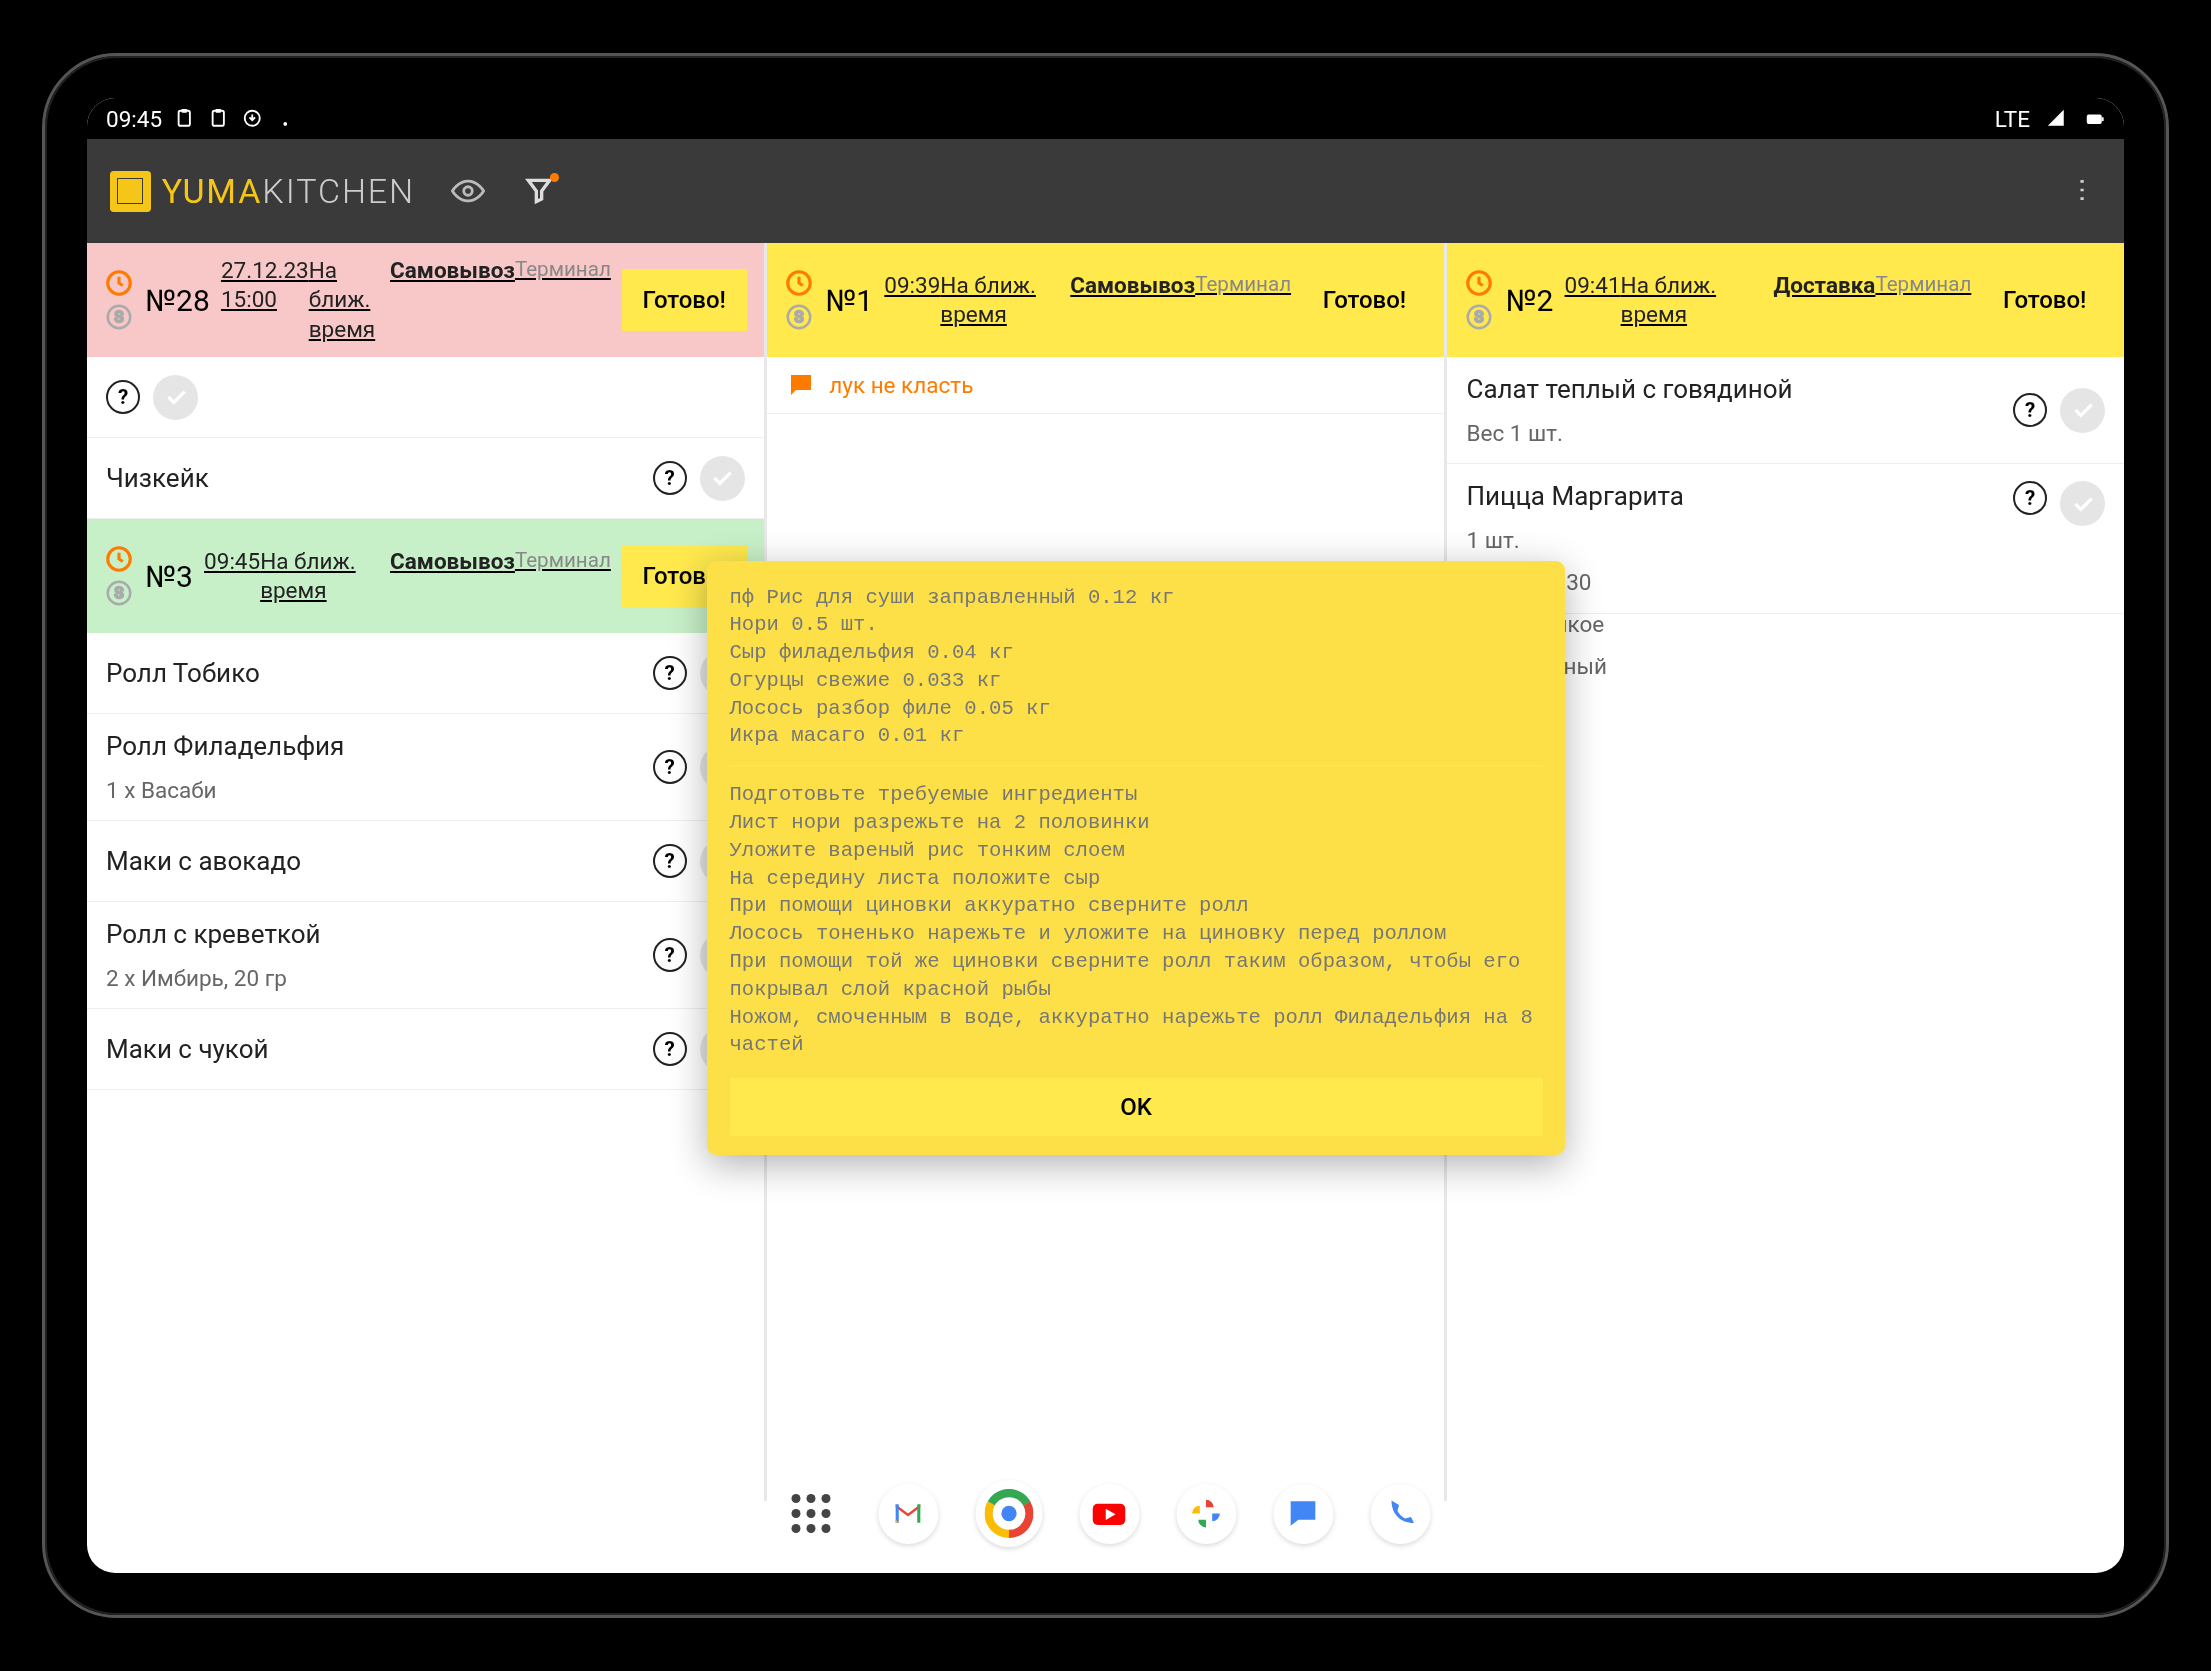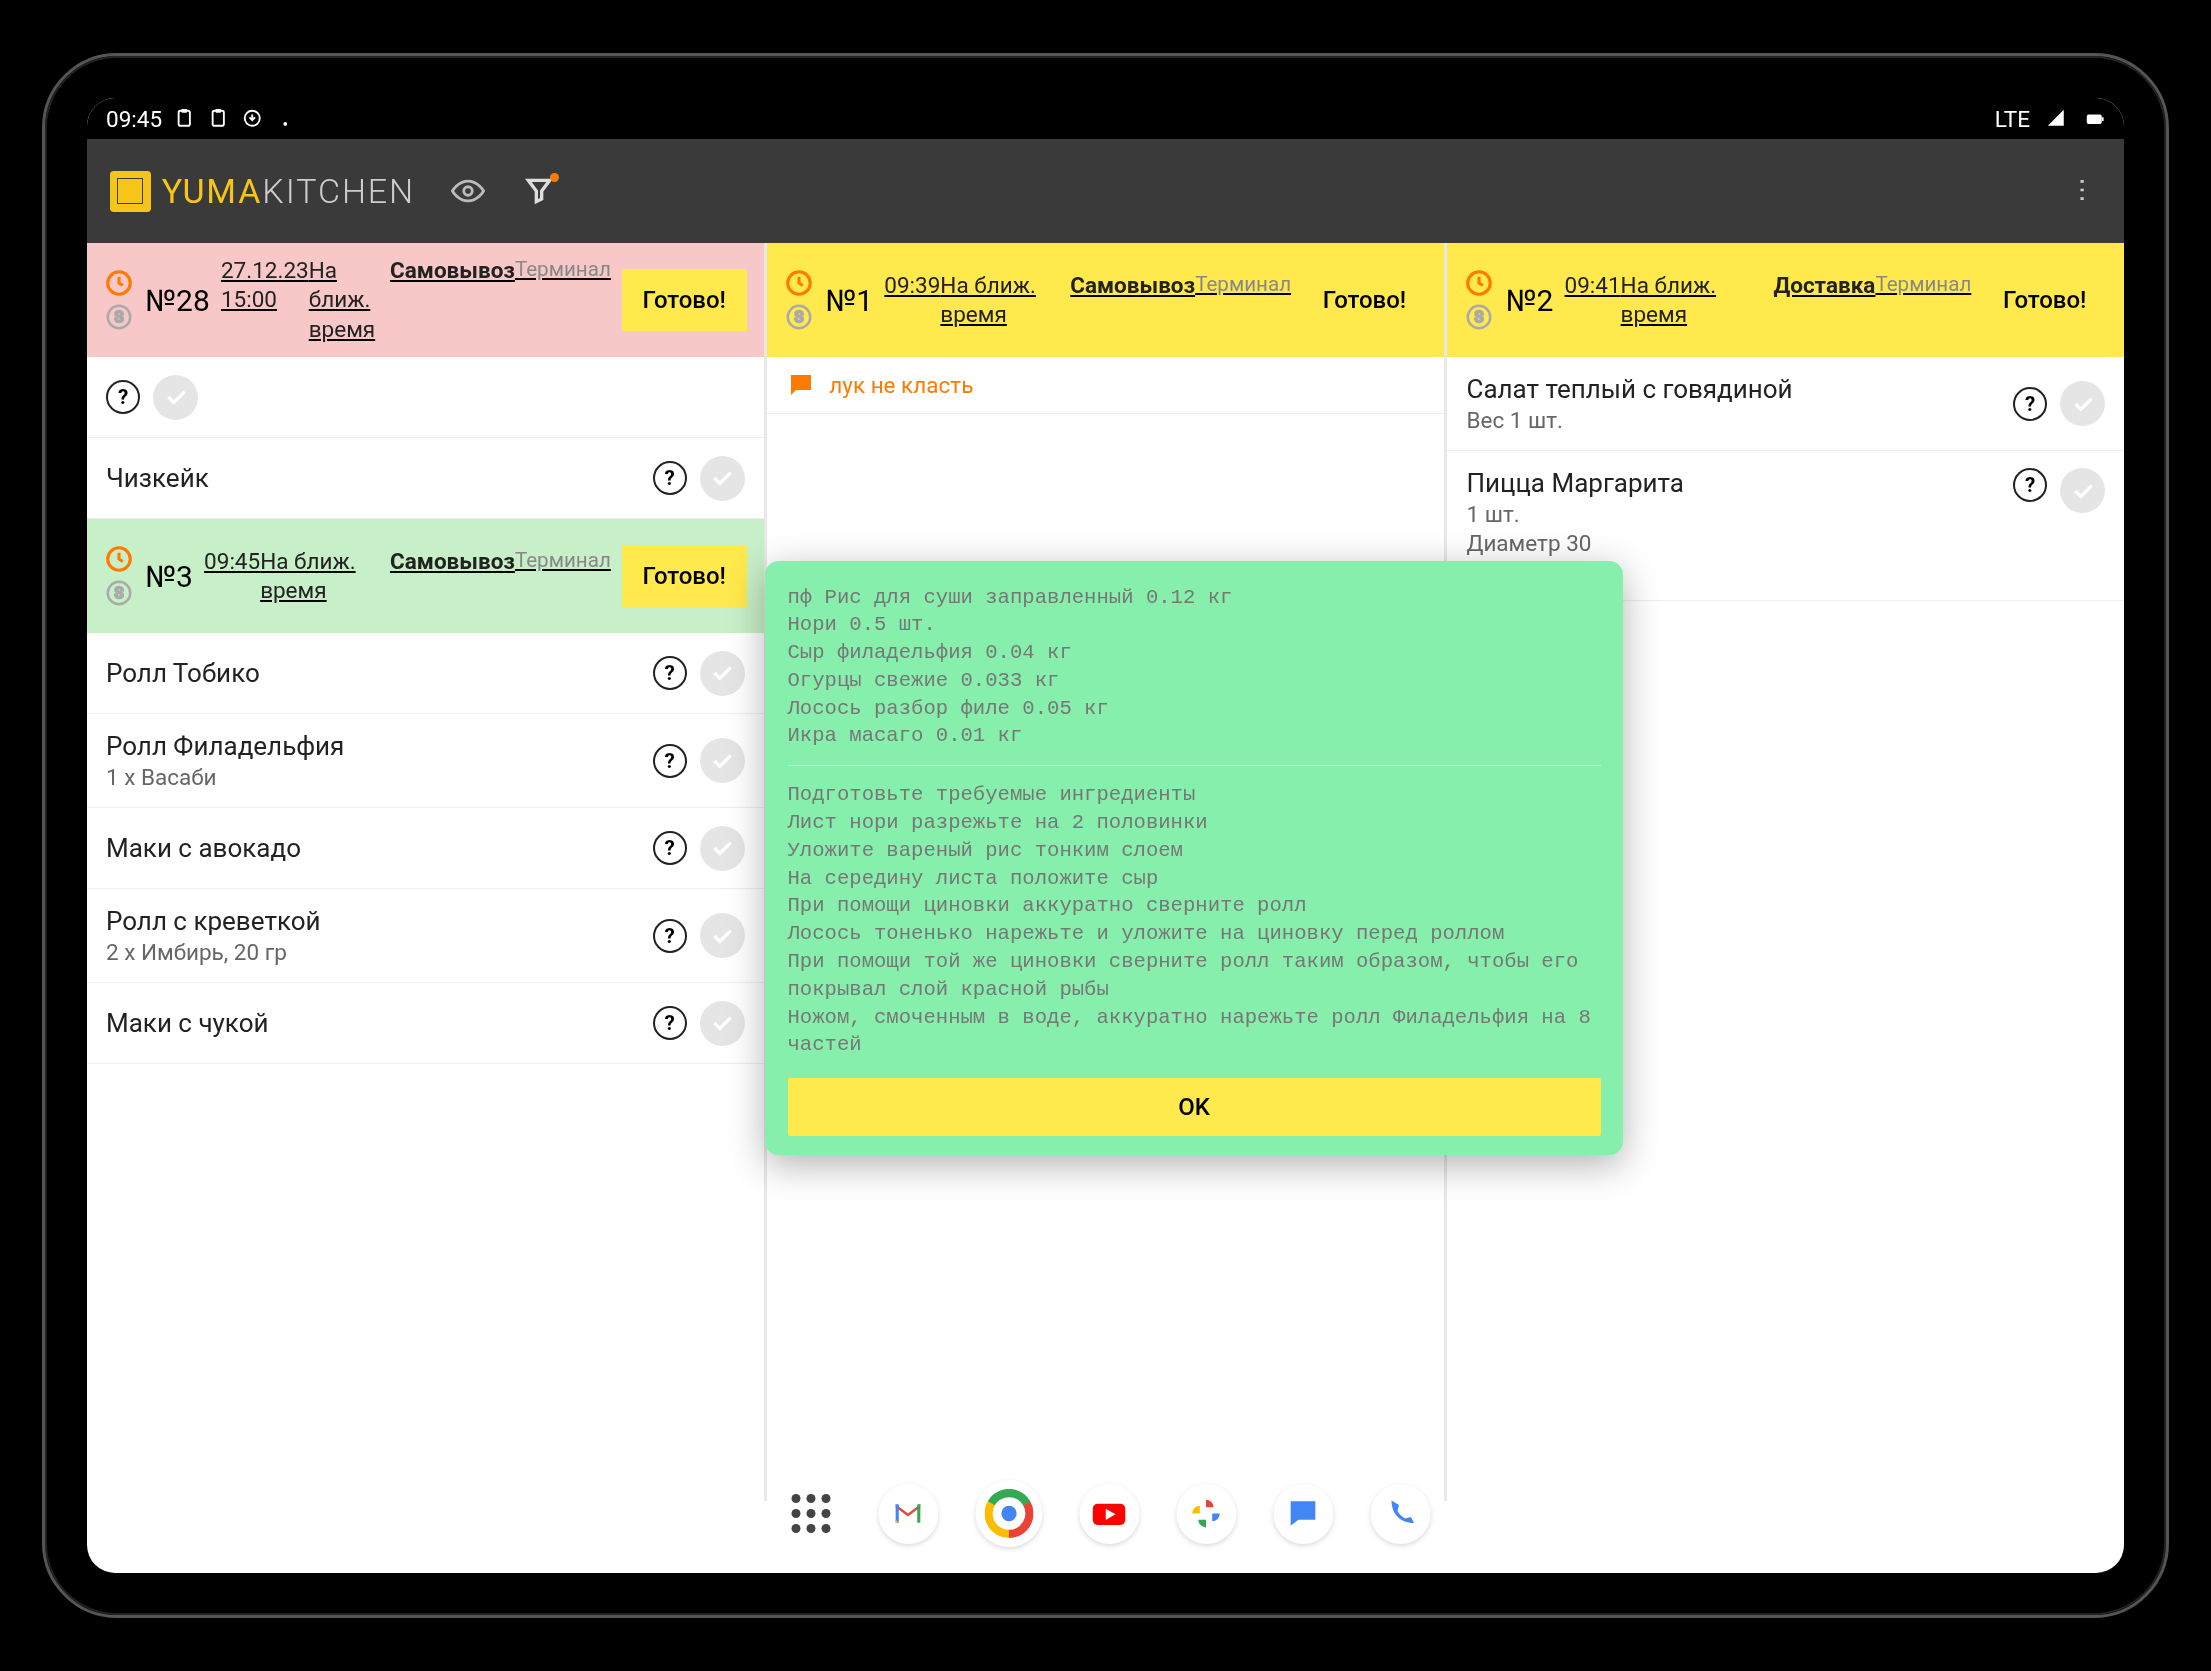--- a/index.html
+++ b/index.html
@@ -34,32 +34,32 @@
 .head-meta { flex:1; display:flex; line-height:1.3;text-decoration:underline; }
 .meta-time { font-size:22.5px; color:#222; }
 .meta-line { font-size:22.5px; color:#222; }
 .meta-bold { font-weight:700; }
 .meta-term { font-size:20.6px; color:#888; }
 .ready-btn { background:#ffe94d; border:none; font-size:24px; font-weight:500; padding:17px 20.6px; cursor:pointer; }
 .ready-btn.on-yellow { background:#ffe94d; }
 .item-row { display:flex; align-items:center; padding:17px 19px; border-bottom:0.9px solid #eee; gap:13px; min-height:81px; }
 .item-text { flex:1; }
 .item-name { font-size:26px; color:#222; }
-.item-sub { font-size:22.5px; color:#666; margin-top:3px; }
+.item-sub { font-size:22.5px; color:#666; margin-top:16px; }
 .q-icon { width:34px; height:34px; border:2.3px solid #222; border-radius:50%; display:flex; align-items:center; justify-content:center; font-size:20.6px; font-weight:700; cursor:pointer; }
 .check-ic { width:45px; height:45px; border-radius:50%; background:#e5e5e5; display:flex; align-items:center; justify-content:center; }
 .check-ic svg { width:26px; height:26px; stroke:#fff; }
 .note-row { display:flex; align-items:center; gap:13px; padding:13px 19px; color:#ff7b00; font-size:22.5px; border-bottom:0.9px solid #eee; }
 .note-ic { width:30px; height:30px; }
 .dock { position:absolute; bottom:26px; left:50%; transform:translateX(-50%); display:flex; gap:37px; align-items:center; }
 .dock-item { width:60px; height:60px; border-radius:50%; display:flex; align-items:center; justify-content:center; background:#fff; box-shadow:0 1.9px 5.6px rgba(0,0,0,0.15); }
 .dock-item.plain { background:transparent; box-shadow:none; }
 .apps-grid { display:grid; grid-template-columns:repeat(3,9.4px); grid-template-rows:repeat(3,9.4px); gap:5.6px; }
 .apps-grid span { background:#444; border-radius:50%; }
-.modal { position:absolute; top:463px; left:678px; width:858px; background:#86efac; border-radius:14px; box-shadow:0 9.4px 37px rgba(0,0,0,0.3); padding:22.5px 22.5px 19px 22.5px; z-index:100; }
+.modal { position:absolute; top:463px; left:620px; width:858px; background:#fde047; border-radius:9px; box-shadow:0 9.4px 37px rgba(0,0,0,0.3); padding:22.5px 22.5px 19px 22.5px; z-index:100; }
 .modal pre { font-family:"Courier New",monospace; font-size:20.6px; line-height:1.35; color:#777; white-space:pre-wrap; }
 .modal hr { margin:15px 0; border:none; border-top:1.4px solid #ddd; }
 .modal-btn { width:100%; background:#ffe94d; border:none; font-size:24px; font-weight:500; padding:15px; margin-top:19px; cursor:pointer; border-radius:1.9px; }
 </style>
 </head>
 <body>
 <div class="frame">
  <div class="tablet">
   <div class="screen">
 

